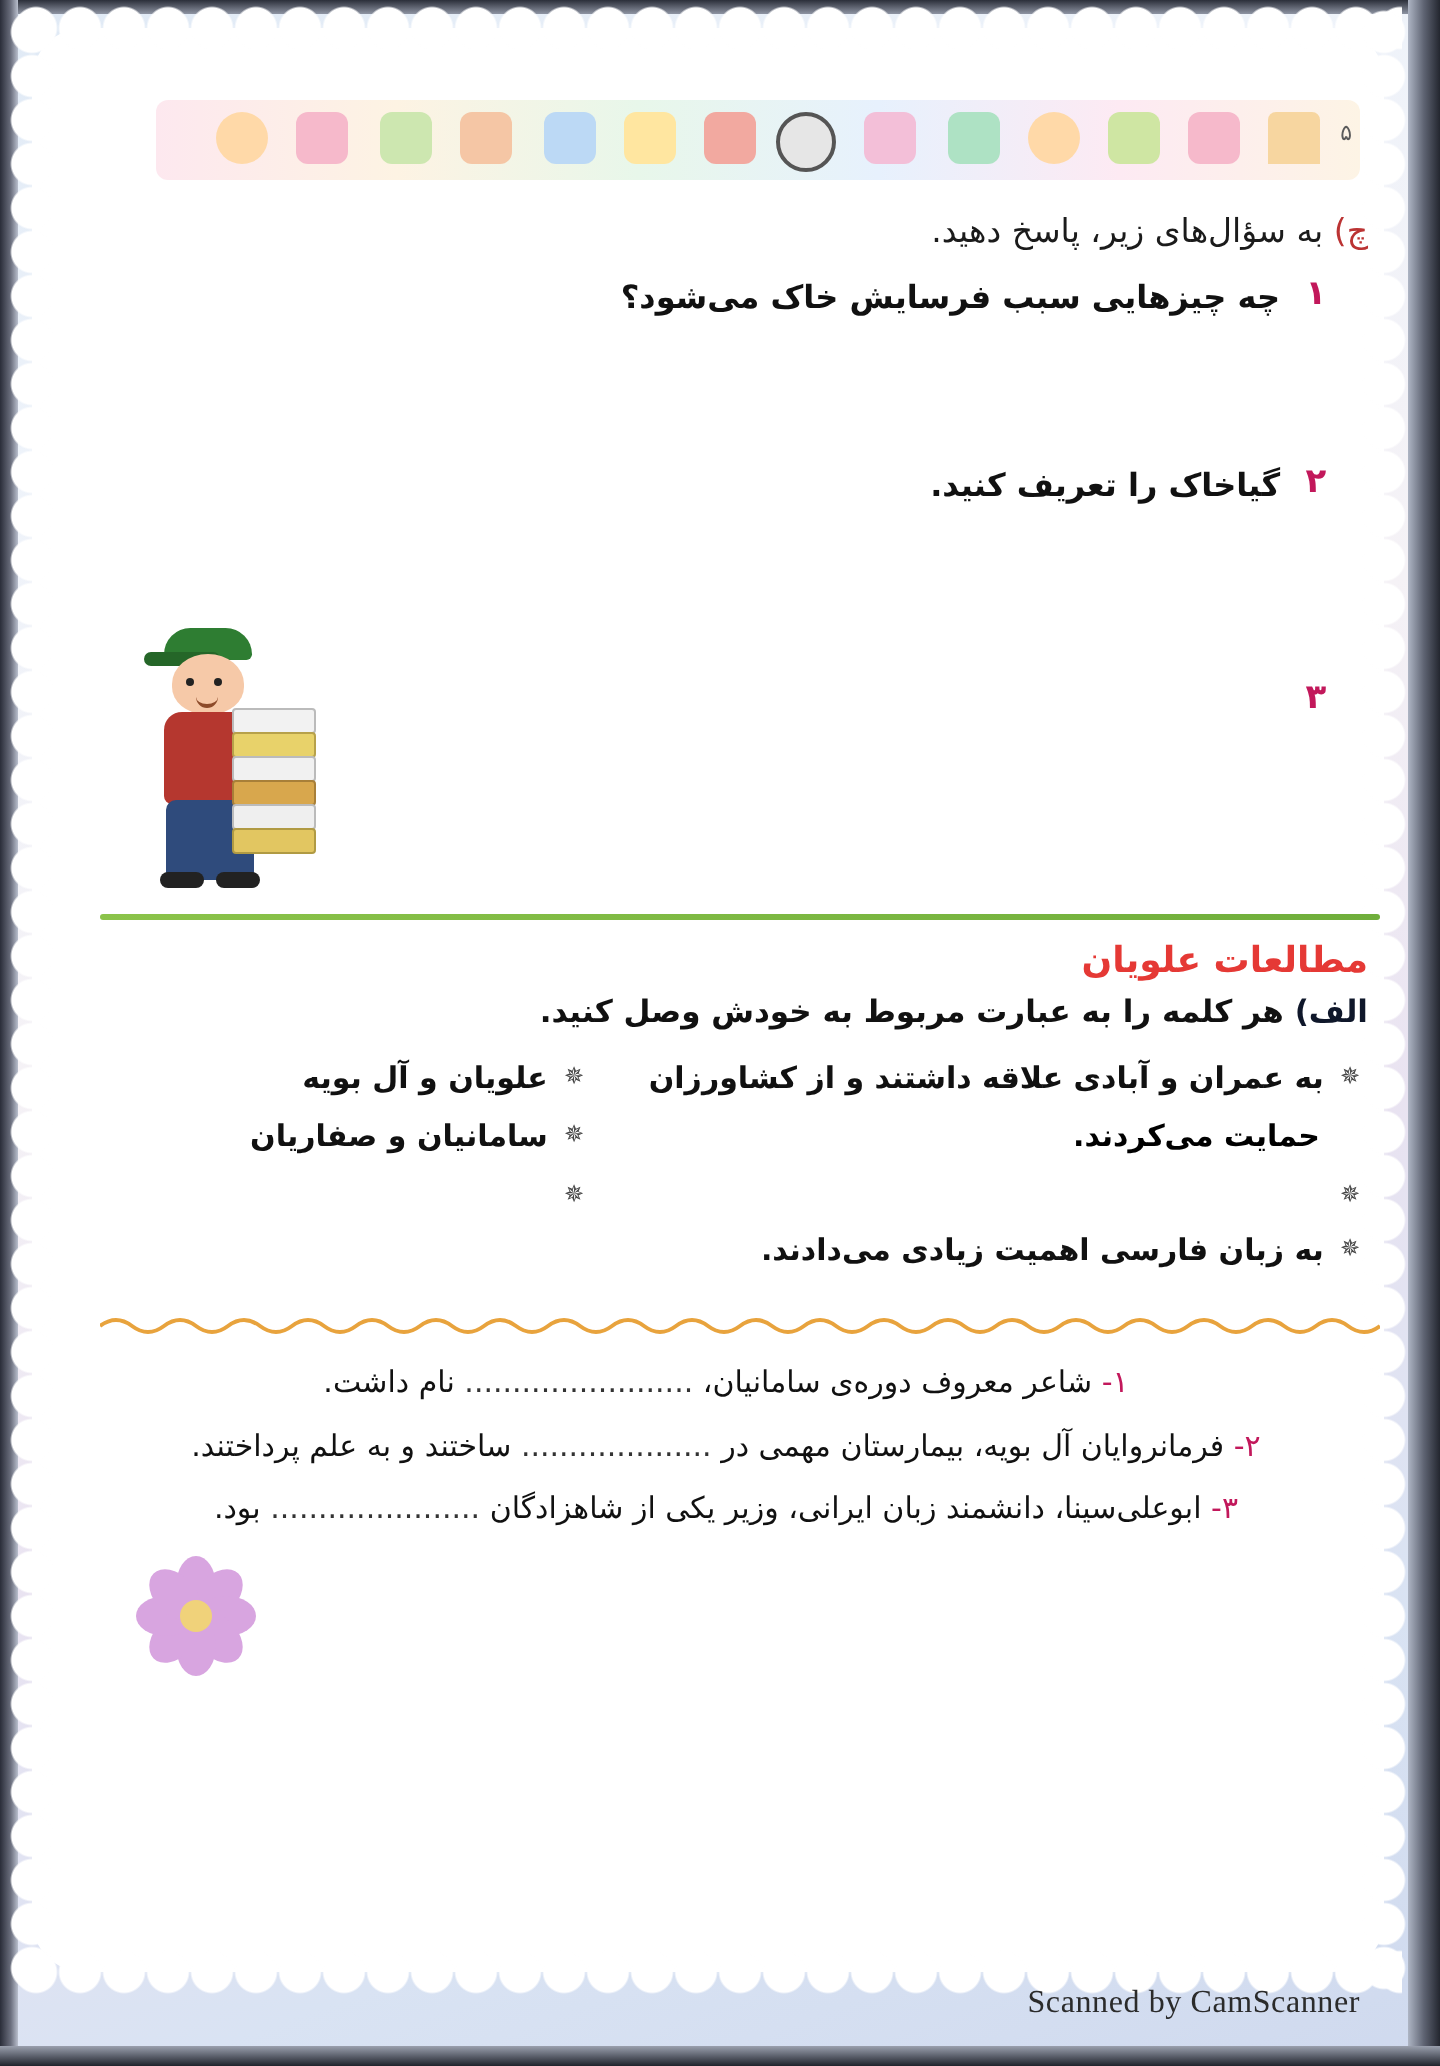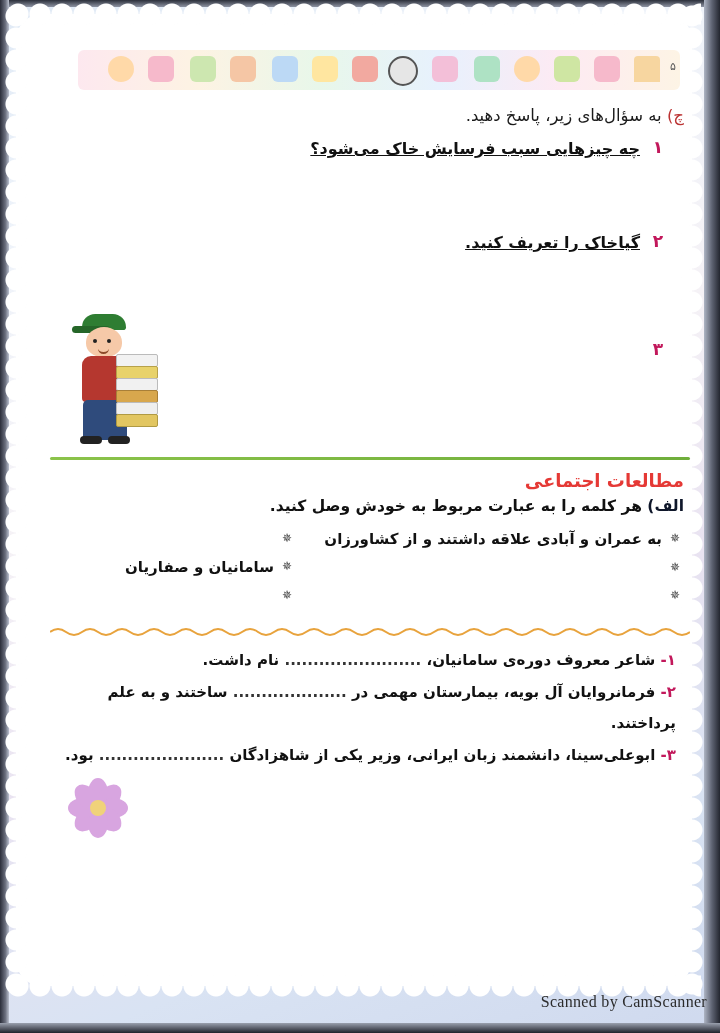--- a/index.html
+++ b/index.html
@@ -126,21 +126,20 @@
     font-weight: 700;
     font-size: 17px;
     min-width: 16px;
     text-align: center;
   }
   .q-text {
     font-size: 16px;
     color: #111;
     font-weight: 700;
     line-height: 1.5;
-    text-decoration: underline;
   }
   .spacer-sm { height: 70px; }
   .spacer-md { height: 84px; }
 
   
   .boy {
     position: absolute;
     left: 46px;
     top: 300px;
     width: 92px;
@@ -230,23 +229,23 @@
   .match .col-right .match-item { justify-content: flex-start; }
   .star { color: #444; font-size: 12px; line-height: 2.3; }
   .cont-line { font-size: 15px; font-weight: 700; line-height: 1.95; text-align: right; padding-right: 20px;}
 
   
   .wavy { margin: 14px 0 10px 0; height: 12px; width: 100%; }
 
   
   .blank-row {
     font-size: 15px;
-    font-weight: 700;
+    font-weight: 400;
     color: #111;
-    text-align: right;
+    text-align: center;
     line-height: 2.1;
     padding-right: 14px;
   }
   .blank-row .n { color: #c2185b; }
   .dots { letter-spacing: 1px; color: #333; }
 
   .flower {
     position: absolute;
     left: 50px;
     top: 762px;
@@ -258,21 +257,21 @@
     background: #d8a5e0; border-radius: 50%;
     transform-origin: 50% 30px;
   }
   .flower .center {
     position: absolute; left: 24px; top: 24px; width: 16px; height: 16px;
     background: #f0d27a; border-radius: 50%;
   }
 
   .scanner-note {
     position: absolute;
-    right: 13px;
+    right: 40px;
     bottom: 22px;
     font-family: "Liberation Serif", serif;
     font-size: 16px;
     color: #2b2b2b;
     letter-spacing: .3px;
   }
 </style>
 </head>
 <body>
 
@@ -324,43 +323,46 @@
       </div>
       <div class="spacer-md"></div>
 
       <div class="q-row">
         <span class="q-num">۳</span>
       </div>
       <div class="spacer-md"></div>
 
       <div class="hr-green"></div>
 
-      <div class="section-title">مطالعات اجتماعی</div>
+      <div class="section-title">مطالعات علویان</div>
 
       <div class="part-head">
         <span class="lbl">الف)</span>
         <span>هر کلمه را به عبارت مربوط به خودش وصل کنید.</span>
       </div>
 
       <div class="match">
         <div class="col-left">
           <div class="match-item">
             <span class="star">✵</span>
             <span>به عمران و آبادی علاقه داشتند و از کشاورزان</span>
           </div>
-          <div class="match-item">
-            <span class="star">✵</span>
-          </div>
-          <div class="match-item">
-            <span class="star">✵</span>
+          <div class="cont-line">حمایت می‌کردند.</div>
+          <div class="match-item">
+            <span class="star">✵</span>
+          </div>
+          <div class="match-item">
+            <span class="star">✵</span>
+            <span>به زبان فارسی اهمیت زیادی می‌دادند.</span>
           </div>
         </div>
         <div class="col-right">
           <div class="match-item">
             <span class="star">✵</span>
+            <span>علویان و آل بویه</span>
           </div>
           <div class="match-item">
             <span class="star">✵</span>
             <span>سامانیان و صفاریان</span>
           </div>
           <div class="match-item">
             <span class="star">✵</span>
           </div>
         </div>
       </div>

